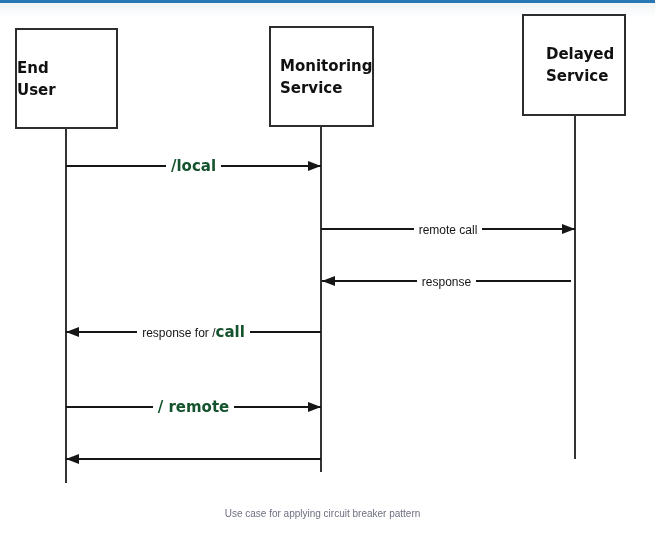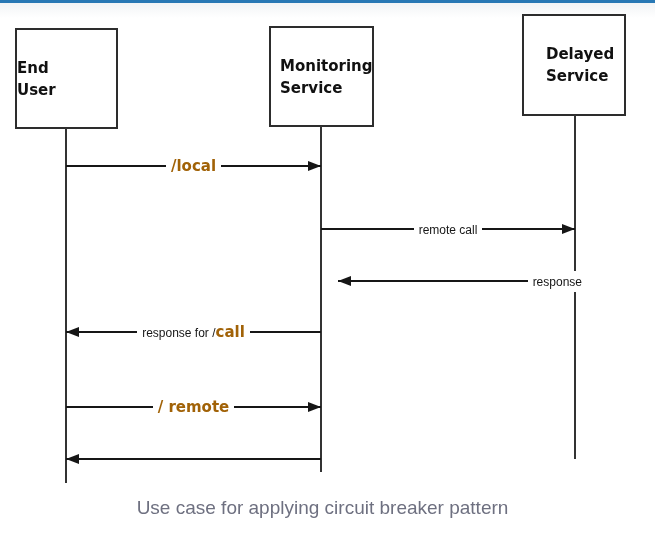--- a/index.html
+++ b/index.html
@@ -92,39 +92,39 @@
   }
   .mlabel .reg {
     font-family: "Liberation Sans", sans-serif;
     font-size: 12px;
     color: #161616;
   }
   .mlabel .em {
     font-family: "DejaVu Sans", sans-serif;
     font-weight: bold;
     font-size: 15px;
-    color: #a16207;
+    color: #14532d;
   }
   .mlabel .reg:empty, .mlabel .em:empty { display: none; }
 
   .msg-1 { left: 66px;  top: 156px; width: 255px; }
   .msg-2 { left: 321px; top: 219px; width: 254px; }
-  .msg-3 { left: 338px; top: 271px; width: 249px; justify-content: flex-end; }
+  .msg-3 { left: 322px; top: 271px; width: 249px; }
   .msg-4 { left: 66px;  top: 322px; width: 255px; }
   .msg-5 { left: 66px;  top: 397px; width: 255px; }
   .msg-6 { left: 66px;  top: 449px; width: 255px; }
 
   
   .caption {
     position: absolute;
-    left: 0; top: 497px;
+    left: 0; top: 508px;
     width: 645px;
     text-align: center;
     font-family: "Liberation Sans", sans-serif;
-    font-size: 19px;
+    font-size: 10px;
     color: #6e7080;
   }
 </style>
 </head>
 <body>
 
 <div id="stage">
 
   <div class="top-accent"></div>
   <div class="top-fade"></div>

